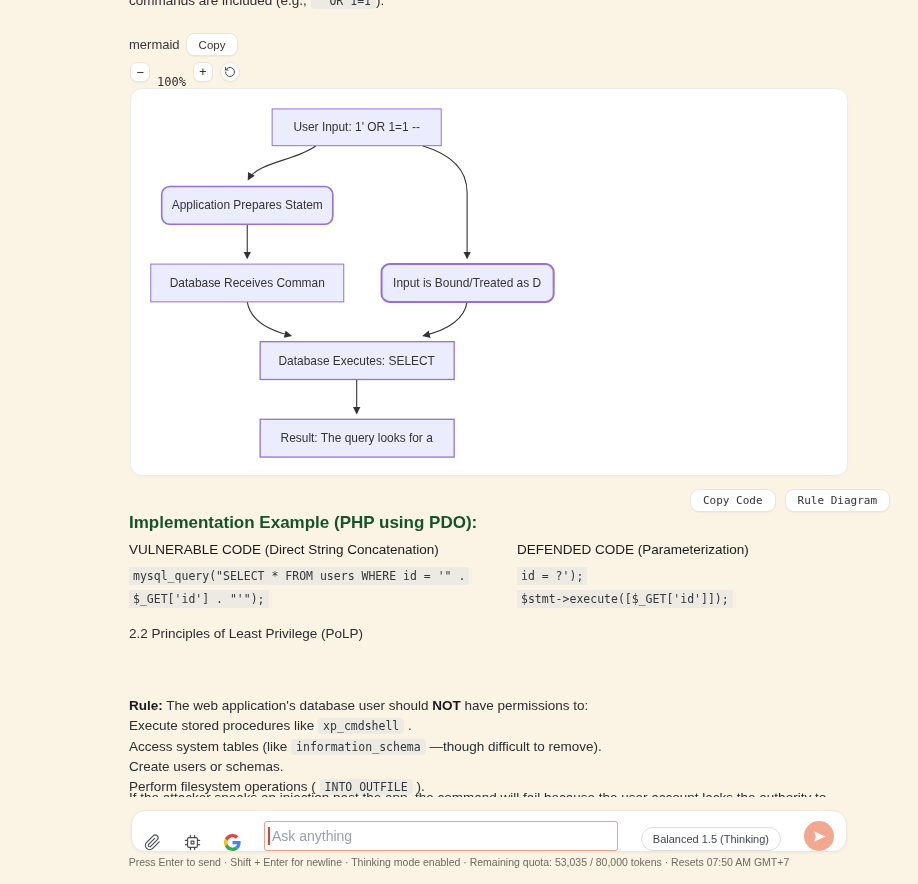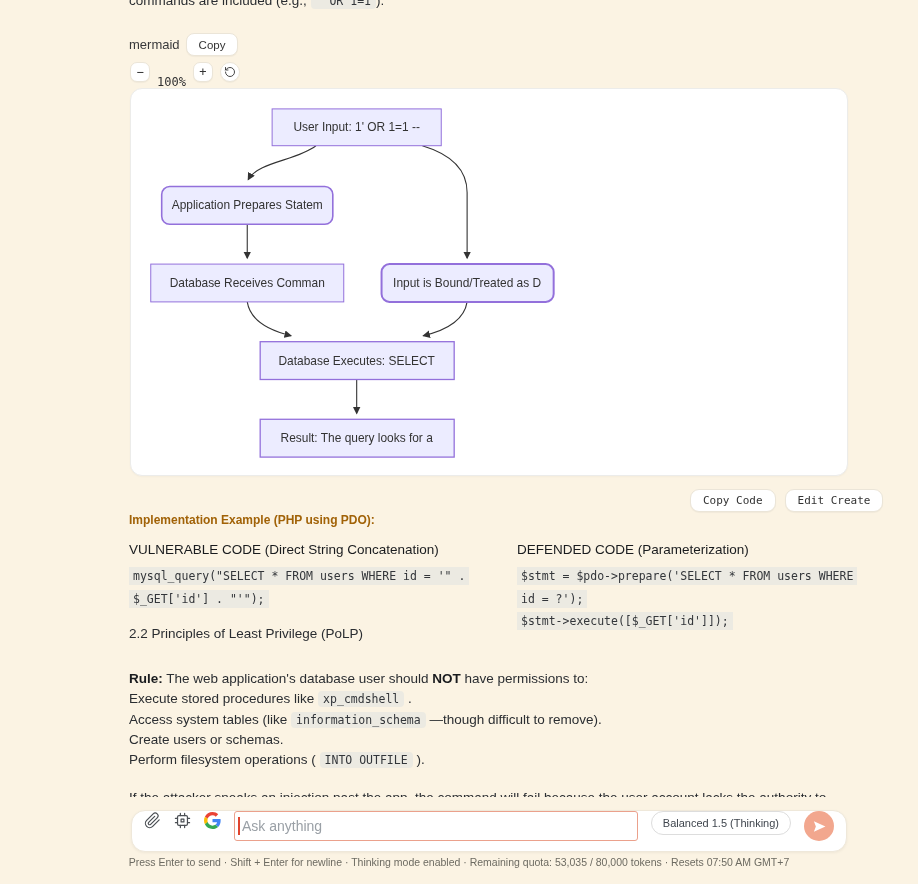--- a/index.html
+++ b/index.html
@@ -41,40 +41,40 @@
     box-shadow:0 1px 2px rgba(0,0,0,0.03);
   }
   .card svg { display:block; }
   .node-rect { fill:#ECECFF; stroke:#9370DB; }
   .node-label { font-size:12px; fill:#333; font-family:"Liberation Sans", sans-serif; }
   .edge { fill:none; stroke:#333; stroke-width:1.1; }
   
   .post-actions { top:489px; left:690px; display:flex; gap:9px; }
   .action-btn { font-family:"DejaVu Sans Mono", monospace; font-size:11px; padding:0 12px; height:23px; border-radius:9px; }
   
-  .impl-heading { left:129px; top:513px; font-weight:bold; font-size:12px; color:#a16207; }
+  .impl-heading { left:129px; top:513px; font-weight:bold; font-size:17px; color:#14532d; }
   .col { top:542px; }
   .col-left { left:129px; }
   .col-right { left:517px; }
   .col-heading { font-weight:normal; font-size:13.5px; color:#191b1e; margin-bottom:8px; }
   .code-line { line-height:21.5px; }
   .code-line span {
     background:#ECEAE2; font-family:"DejaVu Sans Mono", monospace;
     font-size:11.5px; color:#33363a; padding:2px 4px; white-space:pre;
   }
   .para-block { left:129px; top:624px; width:712px; line-height:19.3px; }
-  .rules-block { left:129px; top:669px; width:720px; line-height:19.8px; }
+  .rules-block { left:129px; top:696px; width:720px; line-height:19.8px; }
   .rules-block b, .para-block b { color:#191b1e; }
   .clip-line { left:129px; top:788px; width:740px; height:9px; overflow:hidden; line-height:19px; color:#2a2d31; }
   
   .composer {
     left:131px; top:810px; width:716px; height:42px;
     background:#fff; border:1px solid #EFE8DA; border-radius:14px;
     box-shadow:0 1px 3px rgba(0,0,0,0.05);
-    display:flex; align-items:flex-start; padding:0 12px; gap:13px;
+    display:flex; align-items:flex-end; padding:0 12px; gap:23px;
   }
   .composer .icon-btn { background:none; border:none; width:18px; height:18px; padding:0; cursor:pointer; display:flex; align-items:center; justify-content:center; }
   .composer .icon-btn svg { width:17px; height:17px; }
   .stroke-icon { stroke:#4b4f54; fill:none; stroke-width:1.7; stroke-linecap:round; stroke-linejoin:round; }
   .fake-input {
     width:447px; height:30px; border:1px solid #EBA18C; border-radius:3px;
     background:#fff; display:flex; align-items:center; padding-left:3px; gap:2px;
   }
   .caret { width:2px; height:18px; background:#E0442E; }
   .placeholder { color:#9AA0A6; font-size:14px; }
@@ -148,34 +148,33 @@
     </g>
     <g>
       <rect class="node-rect" x="129" y="332" width="195" height="38" stroke-width="1.3"></rect>
       <text class="node-label" x="226" y="355" text-anchor="middle">Result: The query looks for a</text>
     </g>
   </svg>
 </div>
 
 <div class="abs post-actions">
   <button class="btn action-btn">Copy Code</button>
-  <button class="btn action-btn">Edit Create</button>
+  <button class="btn action-btn">Rule Diagram</button>
 </div>
 
 <div class="abs impl-heading">Implementation Example (PHP using PDO):</div>
 
 <div class="abs col col-left">
   <div class="col-heading">VULNERABLE CODE (Direct String Concatenation)</div>
   <div class="code-line"><span>mysql_query("SELECT * FROM users WHERE id = '" .</span></div>
   <div class="code-line"><span>$_GET['id'] . "'");</span></div>
 </div>
 
 <div class="abs col col-right">
   <div class="col-heading">DEFENDED CODE (Parameterization)</div>
-  <div class="code-line"><span>$stmt = $pdo-&gt;prepare('SELECT * FROM users WHERE</span></div>
   <div class="code-line"><span>id = ?');</span></div>
   <div class="code-line"><span>$stmt-&gt;execute([$_GET['id']]);</span></div>
 </div>
 
 <div class="abs para-block">
   <div>2.2 Principles of Least Privilege (PoLP)</div>
 </div>
 
 <div class="abs rules-block">
   <div><b>Rule:</b><span> The web application's database user should </span><b>NOT</b><span> have permissions to:</span></div>

